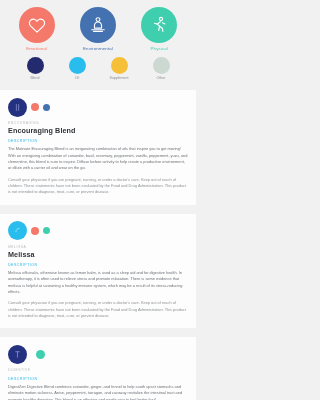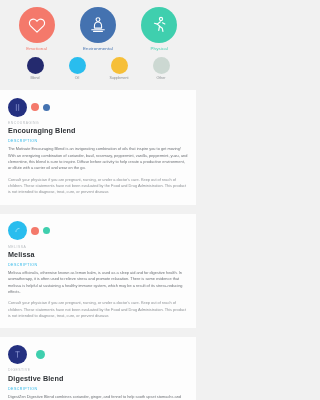--- a/index.html
+++ b/index.html
@@ -175,18 +175,17 @@
   <div class="card">
     <div class="dots">
       <div class="dot-main" style="background:#243080">
         <svg width="11" height="11" viewBox="0 0 24 24" fill="none" stroke="#8e9ad6" stroke-width="1.6" stroke-linecap="round">
           <path d="M8 6h8M12 6v12"></path>
         </svg>
       </div>
       <div class="dot-sm" style="background:#3fcfae; width:9px; height:9px; margin-left:5px"></div>
     </div>
     <div class="eyebrow">Digestive</div>
-    <div class="card-title">Digestive Blend</div>
     <div class="desc-label">DESCRIPTION</div>
     <div class="body-text">DigestZen Digestive Blend combines coriander, ginger, and fennel to help sooth upset stomachs and eliminate motion sickness. Anise, peppermint, tarragon, and caraway revitalize the intestinal tract and promote healthy digestion. This blend is an effective and gentle way to feel better fast!</div>
   </div>
 
 </div>
 
 </body></html>

